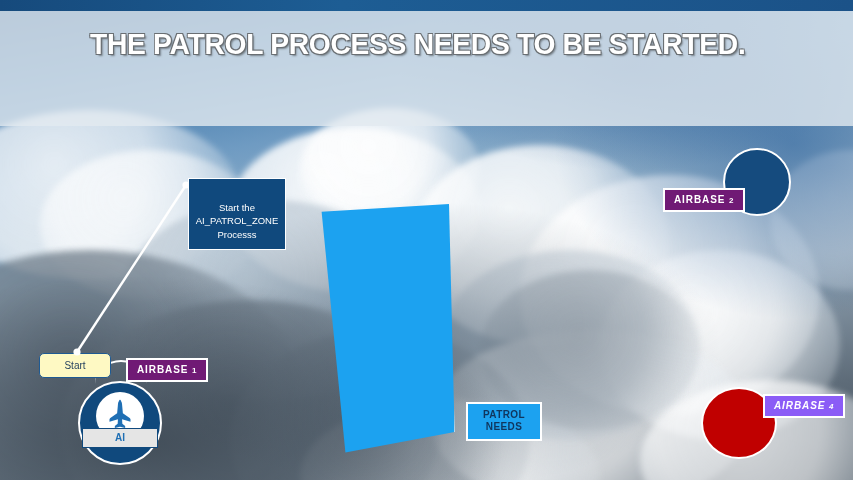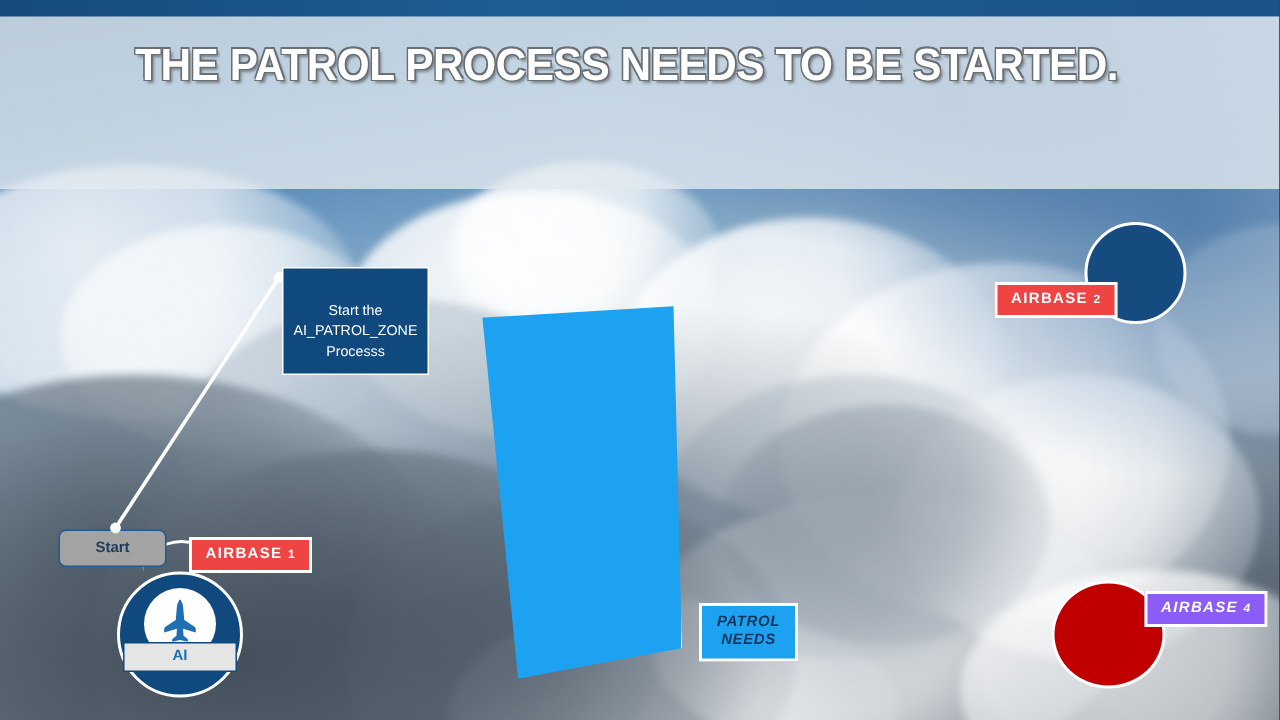--- a/index.html
+++ b/index.html
@@ -63,45 +63,44 @@
   
   .patrol-zone{
     position:absolute;left:316px;top:199px;width:140px;height:256px;
     background:#1ca2f0;
     border:2px solid #ffffff;
     box-sizing:border-box;
     clip-path:polygon(4% 5%, 95% 2%, 99% 91%, 21% 99%);
   }
   .pz-label{
     position:absolute;left:466px;top:402px;
-    width:66px;
+    width:76px;
     padding:5px 4px 6px;
     background:#1ca2f0;
     border:2px solid #ffffff;
     color:#10365e;
     font-size:10px;font-weight:bold;line-height:1.22;
     text-align:center;letter-spacing:.4px;
     box-sizing:border-box;
-    font-style:italic;
   }
 
   .base-circle{position:absolute;border-radius:50%;border:2px solid #ffffff;box-sizing:border-box;}
   .base-circle.navy{background:#154b7e;}
   .base-circle.red{background:#c00000;}
 
   .base-label{
     position:absolute;
     padding:4px 9px 5px;
     border:2px solid #ffffff;
     color:#ffffff;
     font-size:10px;font-weight:bold;letter-spacing:.9px;
     white-space:nowrap;
     box-sizing:border-box;
   }
-  .base-label.navy{background:#ef4444;}
+  .base-label.navy{background:#701a75;}
   .base-label.red{background:#8b5cf6;font-style:italic;}
   .base-label .num{font-size:8px;}
 
   
   .ai-ring{
     position:absolute;left:78px;top:381px;width:84px;height:84px;
     border-radius:50%;
     border:2px solid #ffffff;
     background:#10497d;
     box-sizing:border-box;
@@ -124,25 +123,24 @@
   .ai-arc{
     position:absolute;left:95px;top:360px;width:52px;height:24px;
     border:2px solid #ffffff;border-bottom:none;border-left:none;border-right:none;
     border-radius:50% 50% 0 0 / 100% 100% 0 0;
     box-sizing:border-box;
   }
 
   
   .start-btn{
     position:absolute;left:39px;top:353px;width:72px;height:25px;
-    background:#a3a3a3;border:1px solid #1f5a92;border-radius:5px;
+    background:#fef9c3;border:1px solid #1f5a92;border-radius:5px;
     color:#1f3c5c;font-size:10px;
     display:flex;align-items:center;justify-content:center;
     box-sizing:border-box;
-    font-weight:bold;
   }
   .callout{
     position:absolute;left:188px;top:178px;width:98px;
     padding:22px 5px 8px;
     background:#10497d;border:1px solid #ffffff;
     color:#ffffff;font-size:9.5px;line-height:1.42;text-align:center;
     box-sizing:border-box;
   }
   .leader{position:absolute;left:0;top:0;width:853px;height:480px;pointer-events:none;}
 </style>

